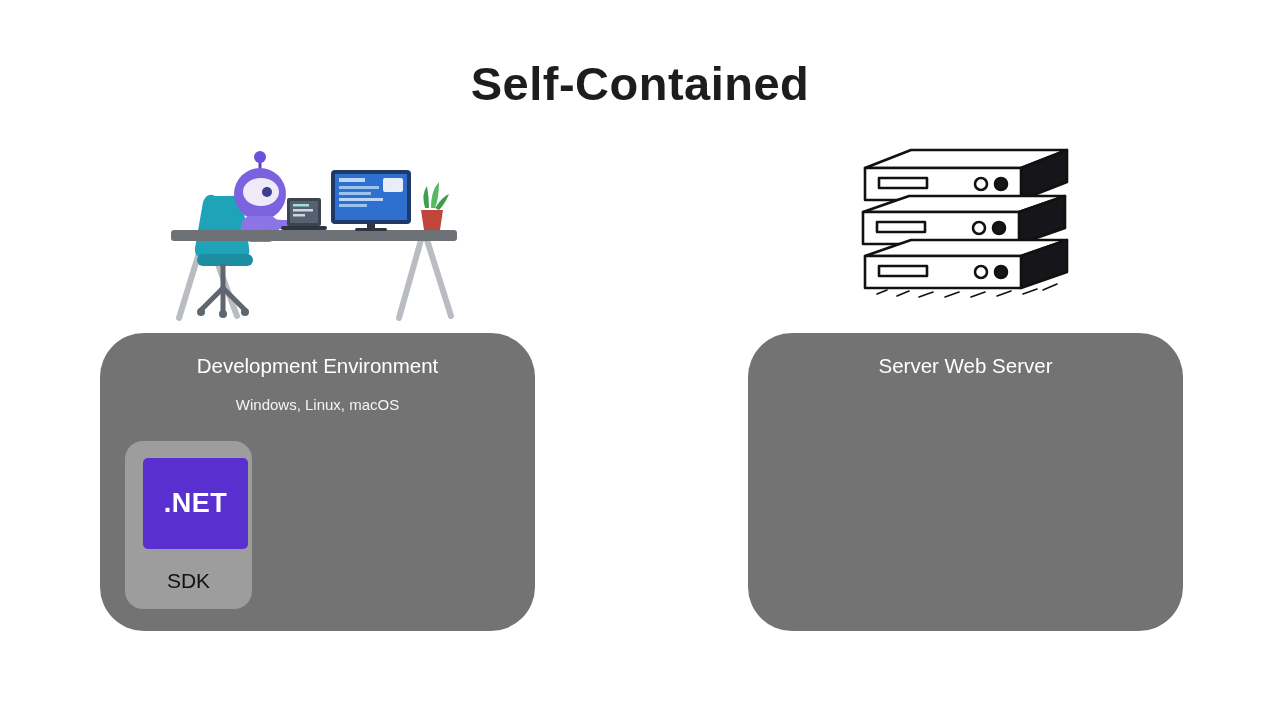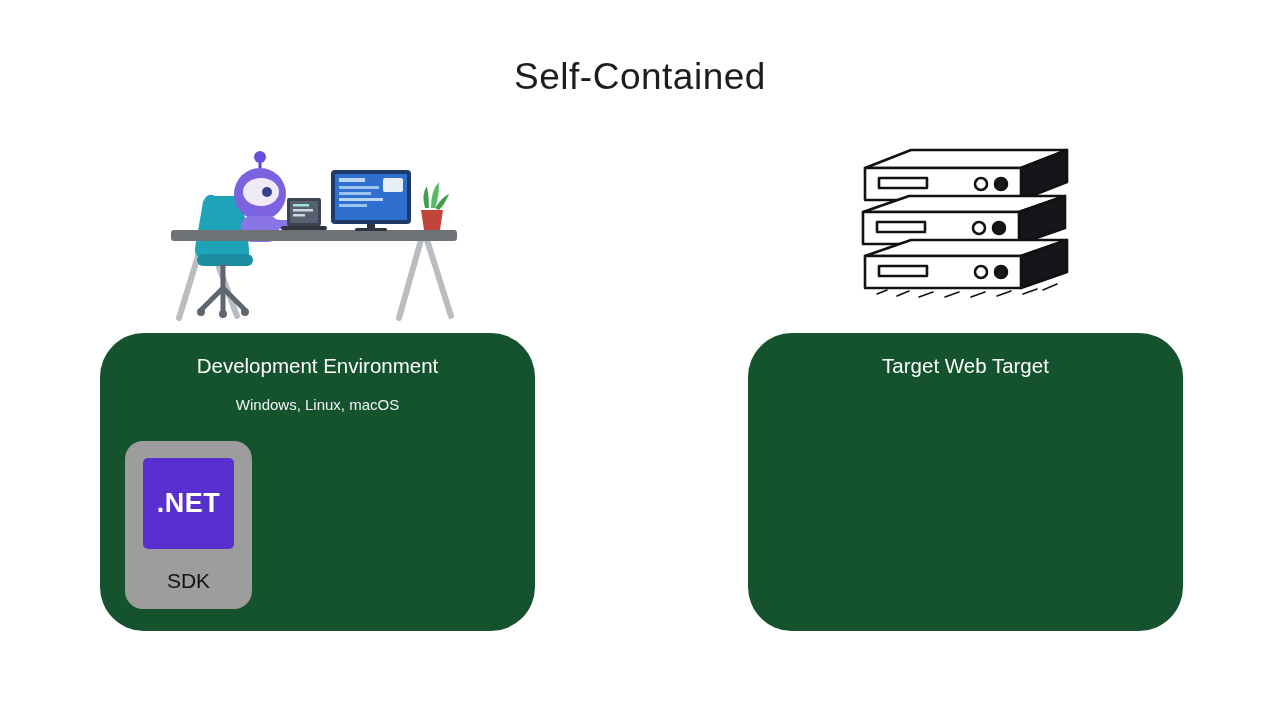--- a/index.html
+++ b/index.html
@@ -5,34 +5,34 @@
   * { margin: 0; padding: 0; box-sizing: border-box; }
   html, body { width: 1280px; height: 720px; background: #ffffff; overflow: hidden; }
   body { font-family: "Liberation Sans", "DejaVu Sans", sans-serif; position: relative; }
 
   .stage { position: absolute; inset: 0; width: 1280px; height: 720px; }
 
   .slide-title {
     position: absolute;
     top: 56px; left: 0; width: 100%;
     text-align: center;
-    font-size: 37px;
-    font-weight: 400;
+    font-size: 47px;
+    font-weight: 700;
     color: #1d1d1d;
     letter-spacing: 0.5px;
   }
 
   .illus { position: absolute; }
   .illus-dev { left: 163px; top: 148px; width: 302px; height: 180px; }
   .illus-srv { left: 853px; top: 140px; width: 228px; height: 178px; }
 
   .panel {
     position: absolute;
     width: 435px; height: 298px;
-    background: #14532d;
+    background: #737373;
     border-radius: 44px;
     color: #ffffff;
   }
   .panel-left  { left: 100px; top: 333px; }
   .panel-right { left: 748px; top: 333px; }
 
   .panel-title {
     margin-top: 21px;
     text-align: center;
     font-size: 20.5px;
@@ -50,21 +50,21 @@
   .sdk-card {
     position: absolute;
     left: 25px; top: 108px;
     width: 127px; height: 168px;
     background: #9d9d9d;
     border-radius: 18px;
   }
   .dotnet-tile {
     position: absolute;
     left: 18px; top: 17px;
-    width: 91px; height: 91px;
+    width: 105px; height: 91px;
     background: #5a2fd0;
     border-radius: 5px;
     display: flex; align-items: center; justify-content: center;
   }
   .dotnet-tile span {
     color: #ffffff;
     font-size: 27px;
     font-weight: 700;
     letter-spacing: 0.5px;
   }
@@ -201,16 +201,16 @@
     <div class="panel-sub">Windows, Linux, macOS</div>
     <div class="sdk-card">
       <div class="dotnet-tile">
         <span>.NET</span>
       </div>
       <div class="sdk-label">SDK</div>
     </div>
   </div>
 
   <div class="panel panel-right">
-    <div class="panel-title">Target Web Target</div>
+    <div class="panel-title">Server Web Server</div>
   </div>
 
 </div>
 
 </body></html>

